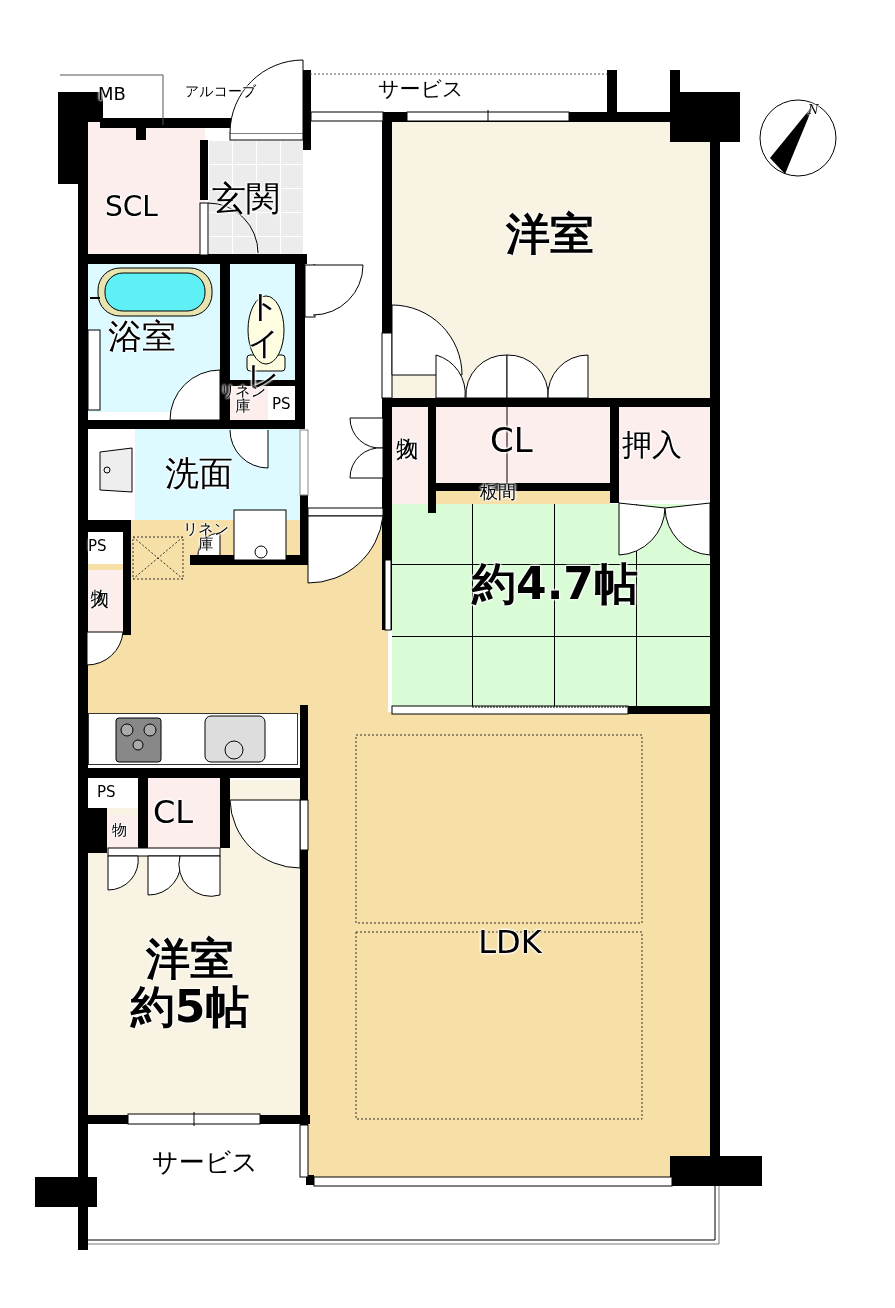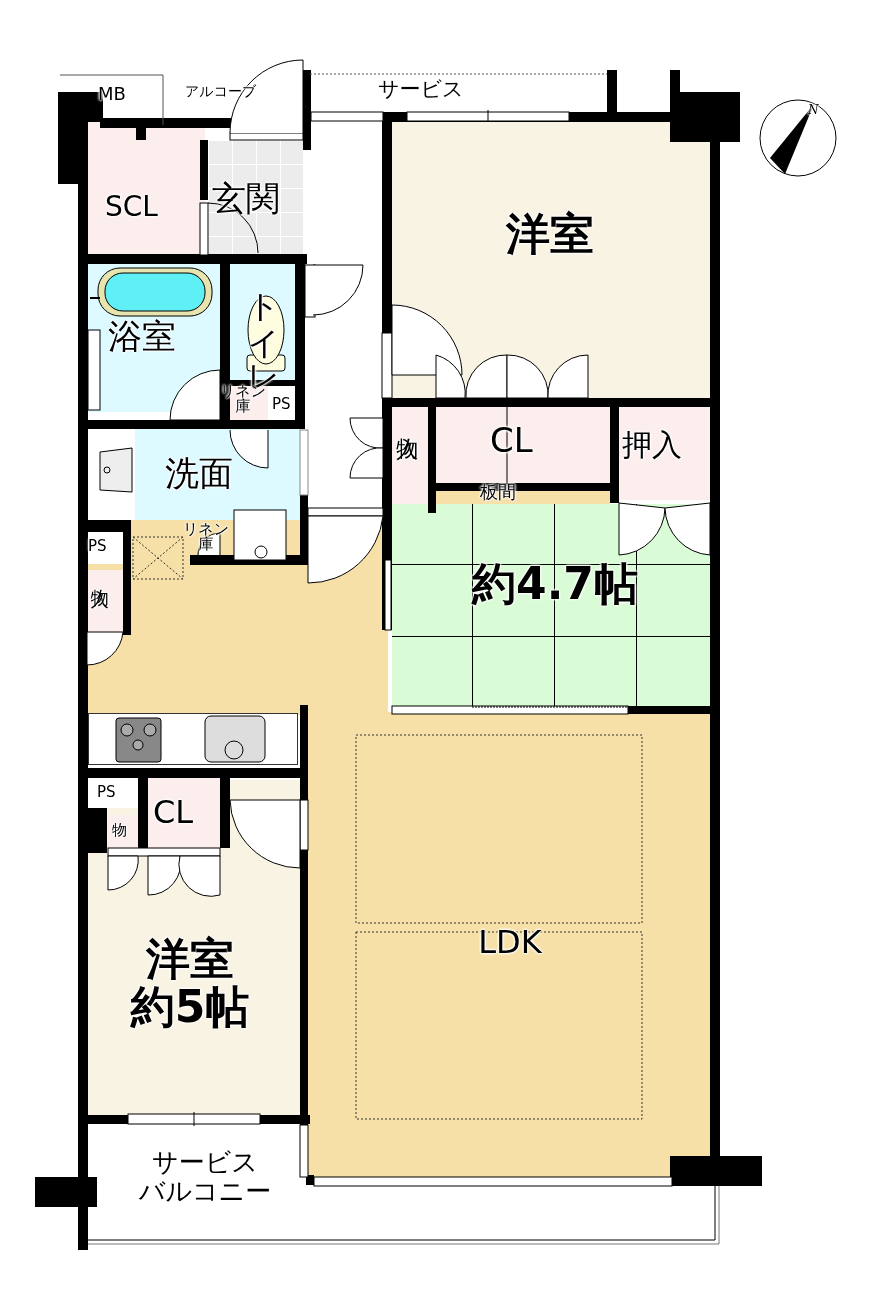--- a/index.html
+++ b/index.html
@@ -227,14 +227,13 @@
   <div class="lbl big" style="position:static;">洋室</div>
   <div class="lbl big" style="position:static;">約5帖</div>
 </div>
 
 <div class="abs" style="left:410px;top:925px;width:200px;">
   <div class="lbl big" style="position:static;font-weight:normal;font-size:32px;">LDK</div>
 </div>
 
 <div class="abs" style="left:120px;top:1148px;width:170px;">
   <div class="lbl" style="position:static;font-size:26px;">サービス</div>
-  <div class="lbl" style="position:static;font-size:26px;">バルコニー</div>
 </div>
 
 </body></html>

